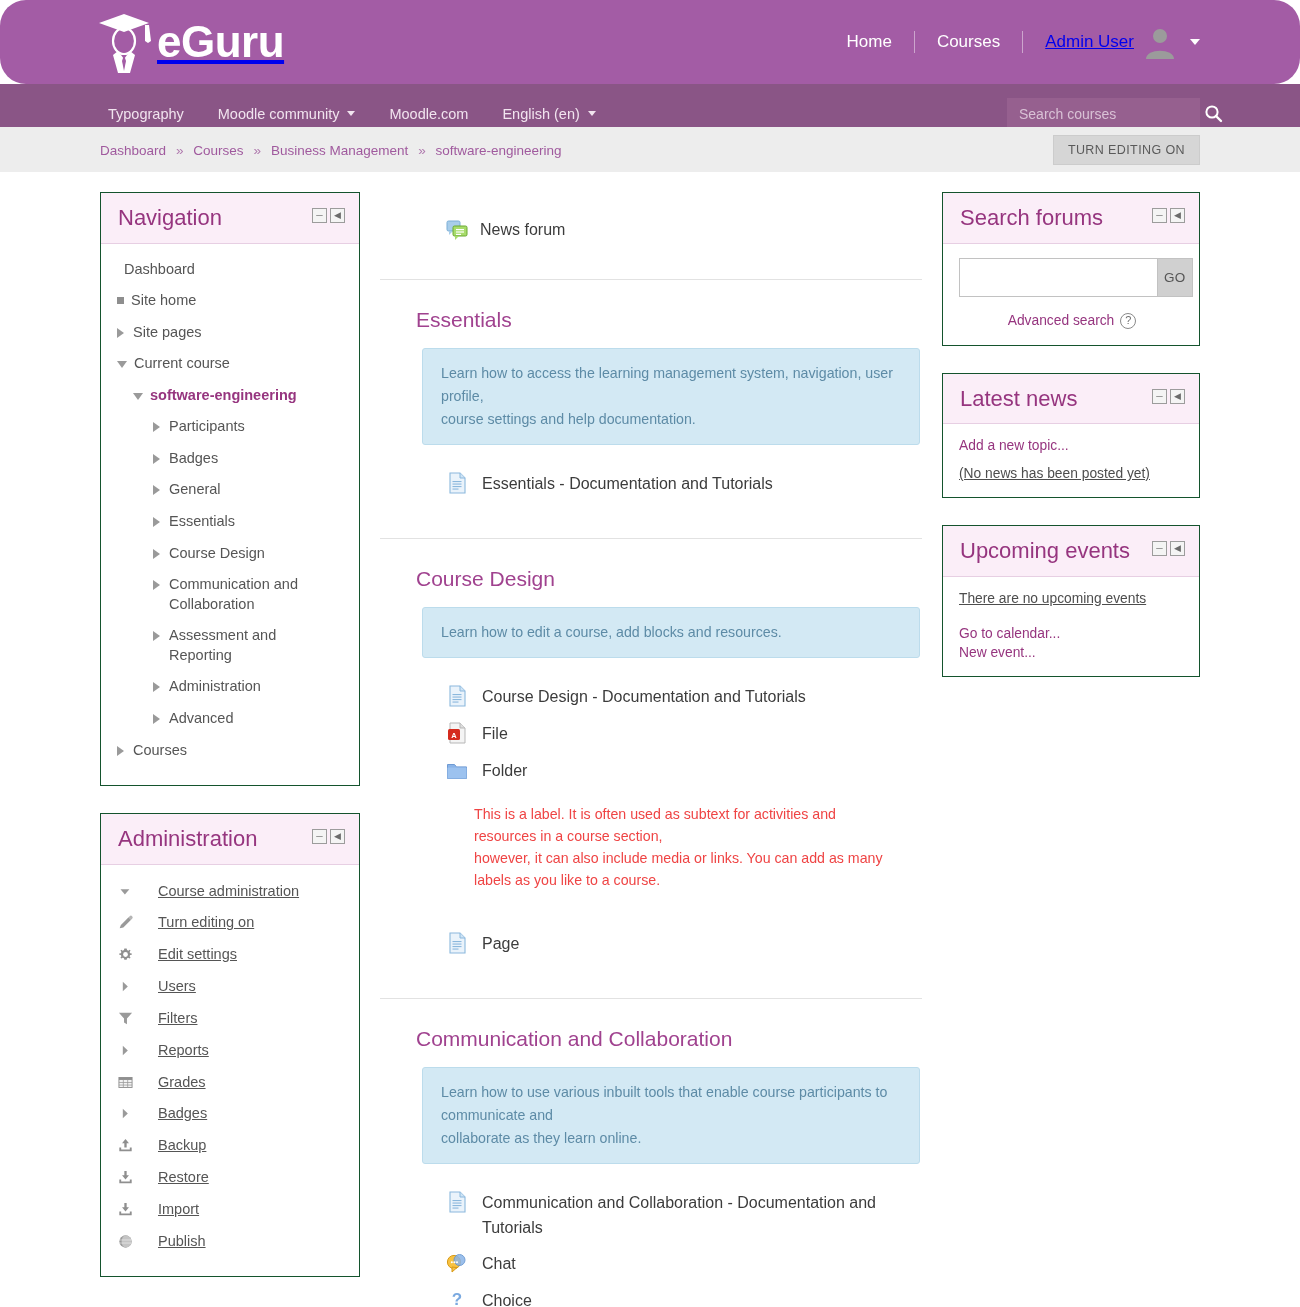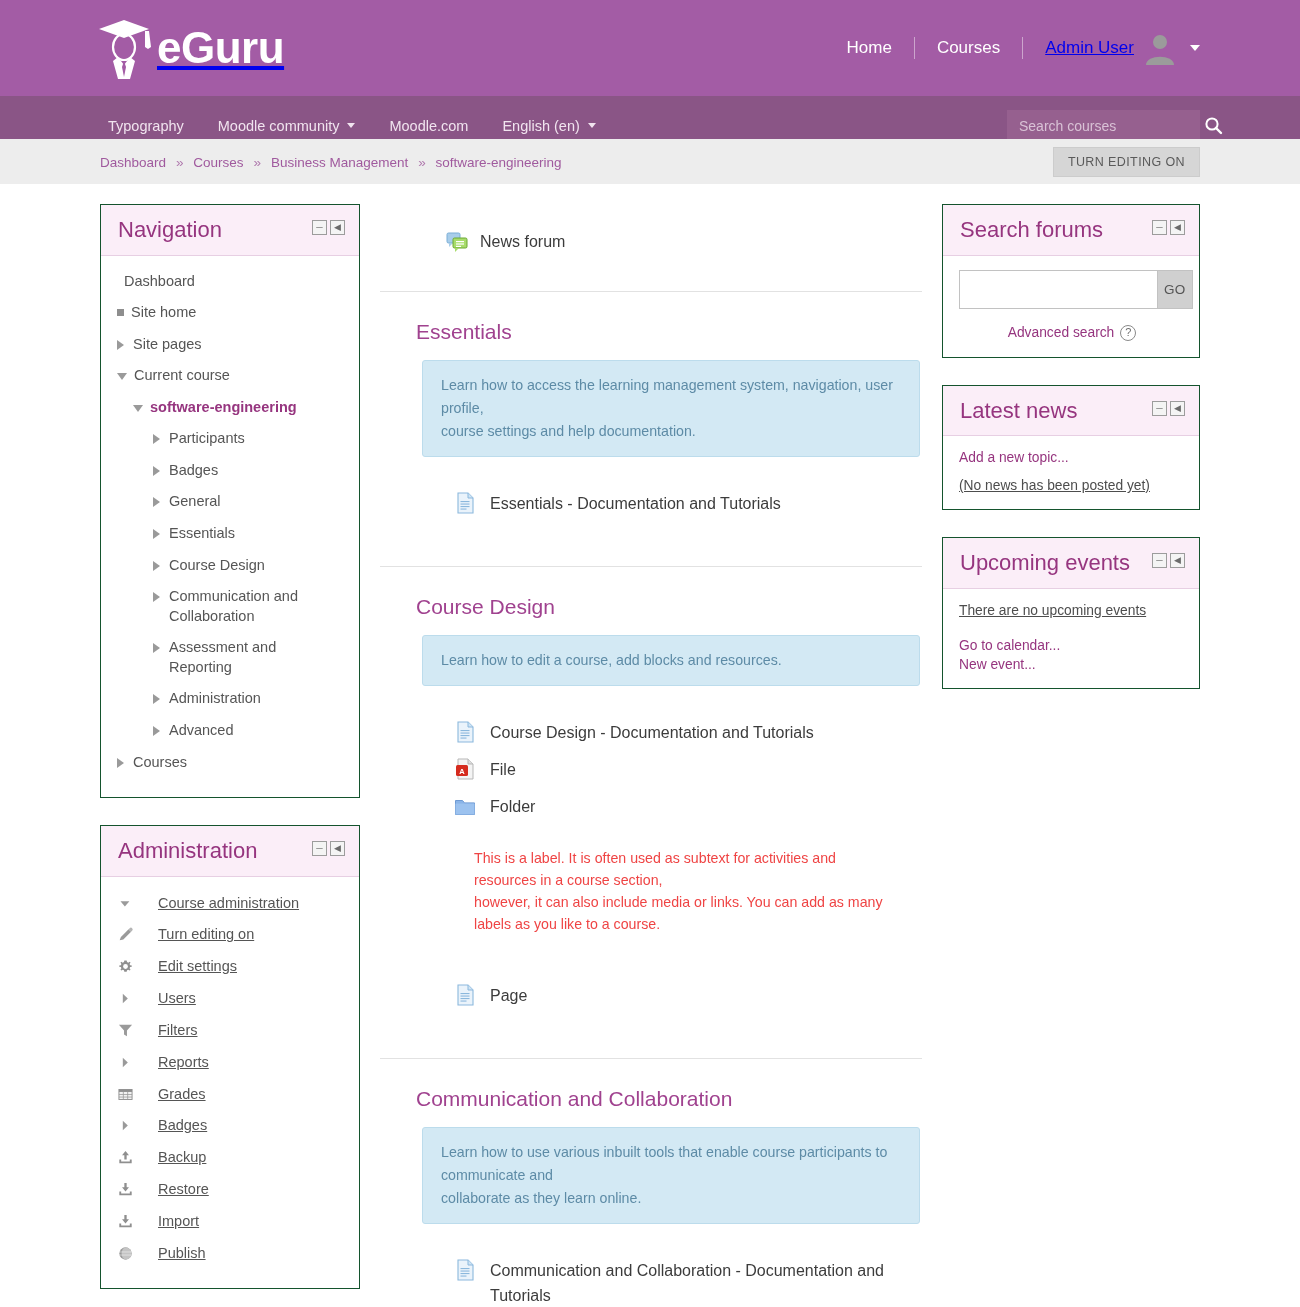--- a/index.html
+++ b/index.html
@@ -9,26 +9,27 @@
     height: 1307px;
     background: #ffffff;
     font-family: "Liberation Sans", sans-serif;
     font-size: 14px;
     color: #4d4d4d;
     overflow: hidden;
   }
 
   
   .site-header {
-    height: 96px;
+    height: 84px;
     background: #a35ca5;
     display: flex;
     align-items: center;
     padding: 0 100px 0 95px;
     position: relative;
+    border-radius: 26px;
   }
   .brand { display: flex; align-items: center; gap: 4px; }
   .brand-logo { width: 58px; height: 62px; display: block; }
   .brand-name {
     color: #ffffff;
     font-size: 44px;
     font-weight: bold;
     letter-spacing: -0.5px;
     line-height: 1;
   }
@@ -272,21 +273,21 @@
   .info-box {
     background: #d3e9f4;
     border: 1px solid #bcdcec;
     border-radius: 3px;
     color: #5d8ba6;
     font-size: 14.2px;
     line-height: 1.62;
     padding: 13px 18px;
     margin: 0 2px 0 42px;
   }
-  .res-list { padding: 26px 0 0 0; margin: 8px; }
+  .res-list { padding: 26px 0 0 0; margin: 0; }
   .res-row {
     display: flex;
     align-items: flex-start;
     gap: 14px;
     padding: 0 0 11px 66px;
   }
   .res-row .res-txt {
     font-size: 16px;
     color: #3c3c3c;
     line-height: 1.55;

